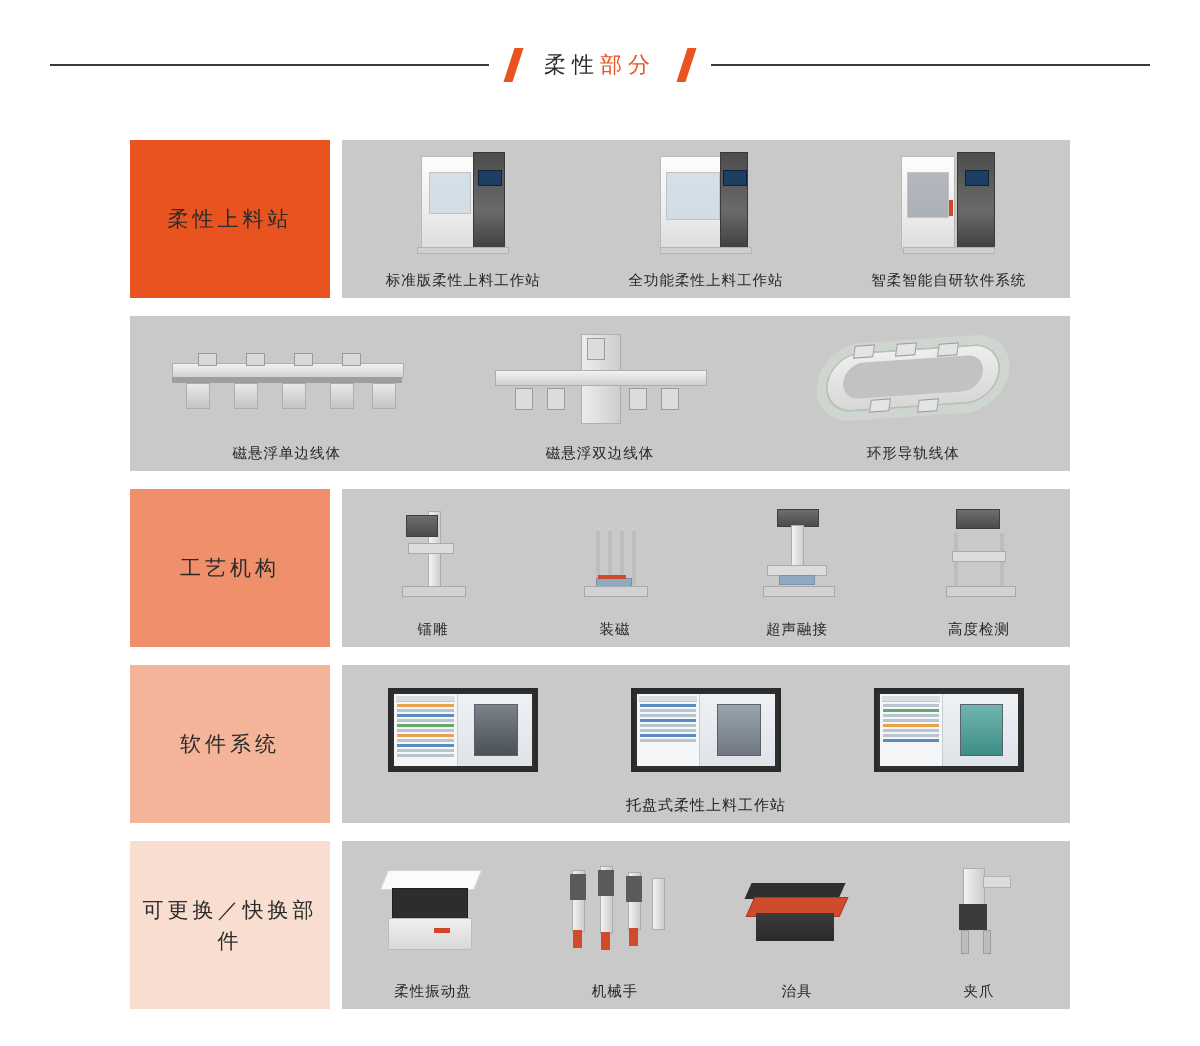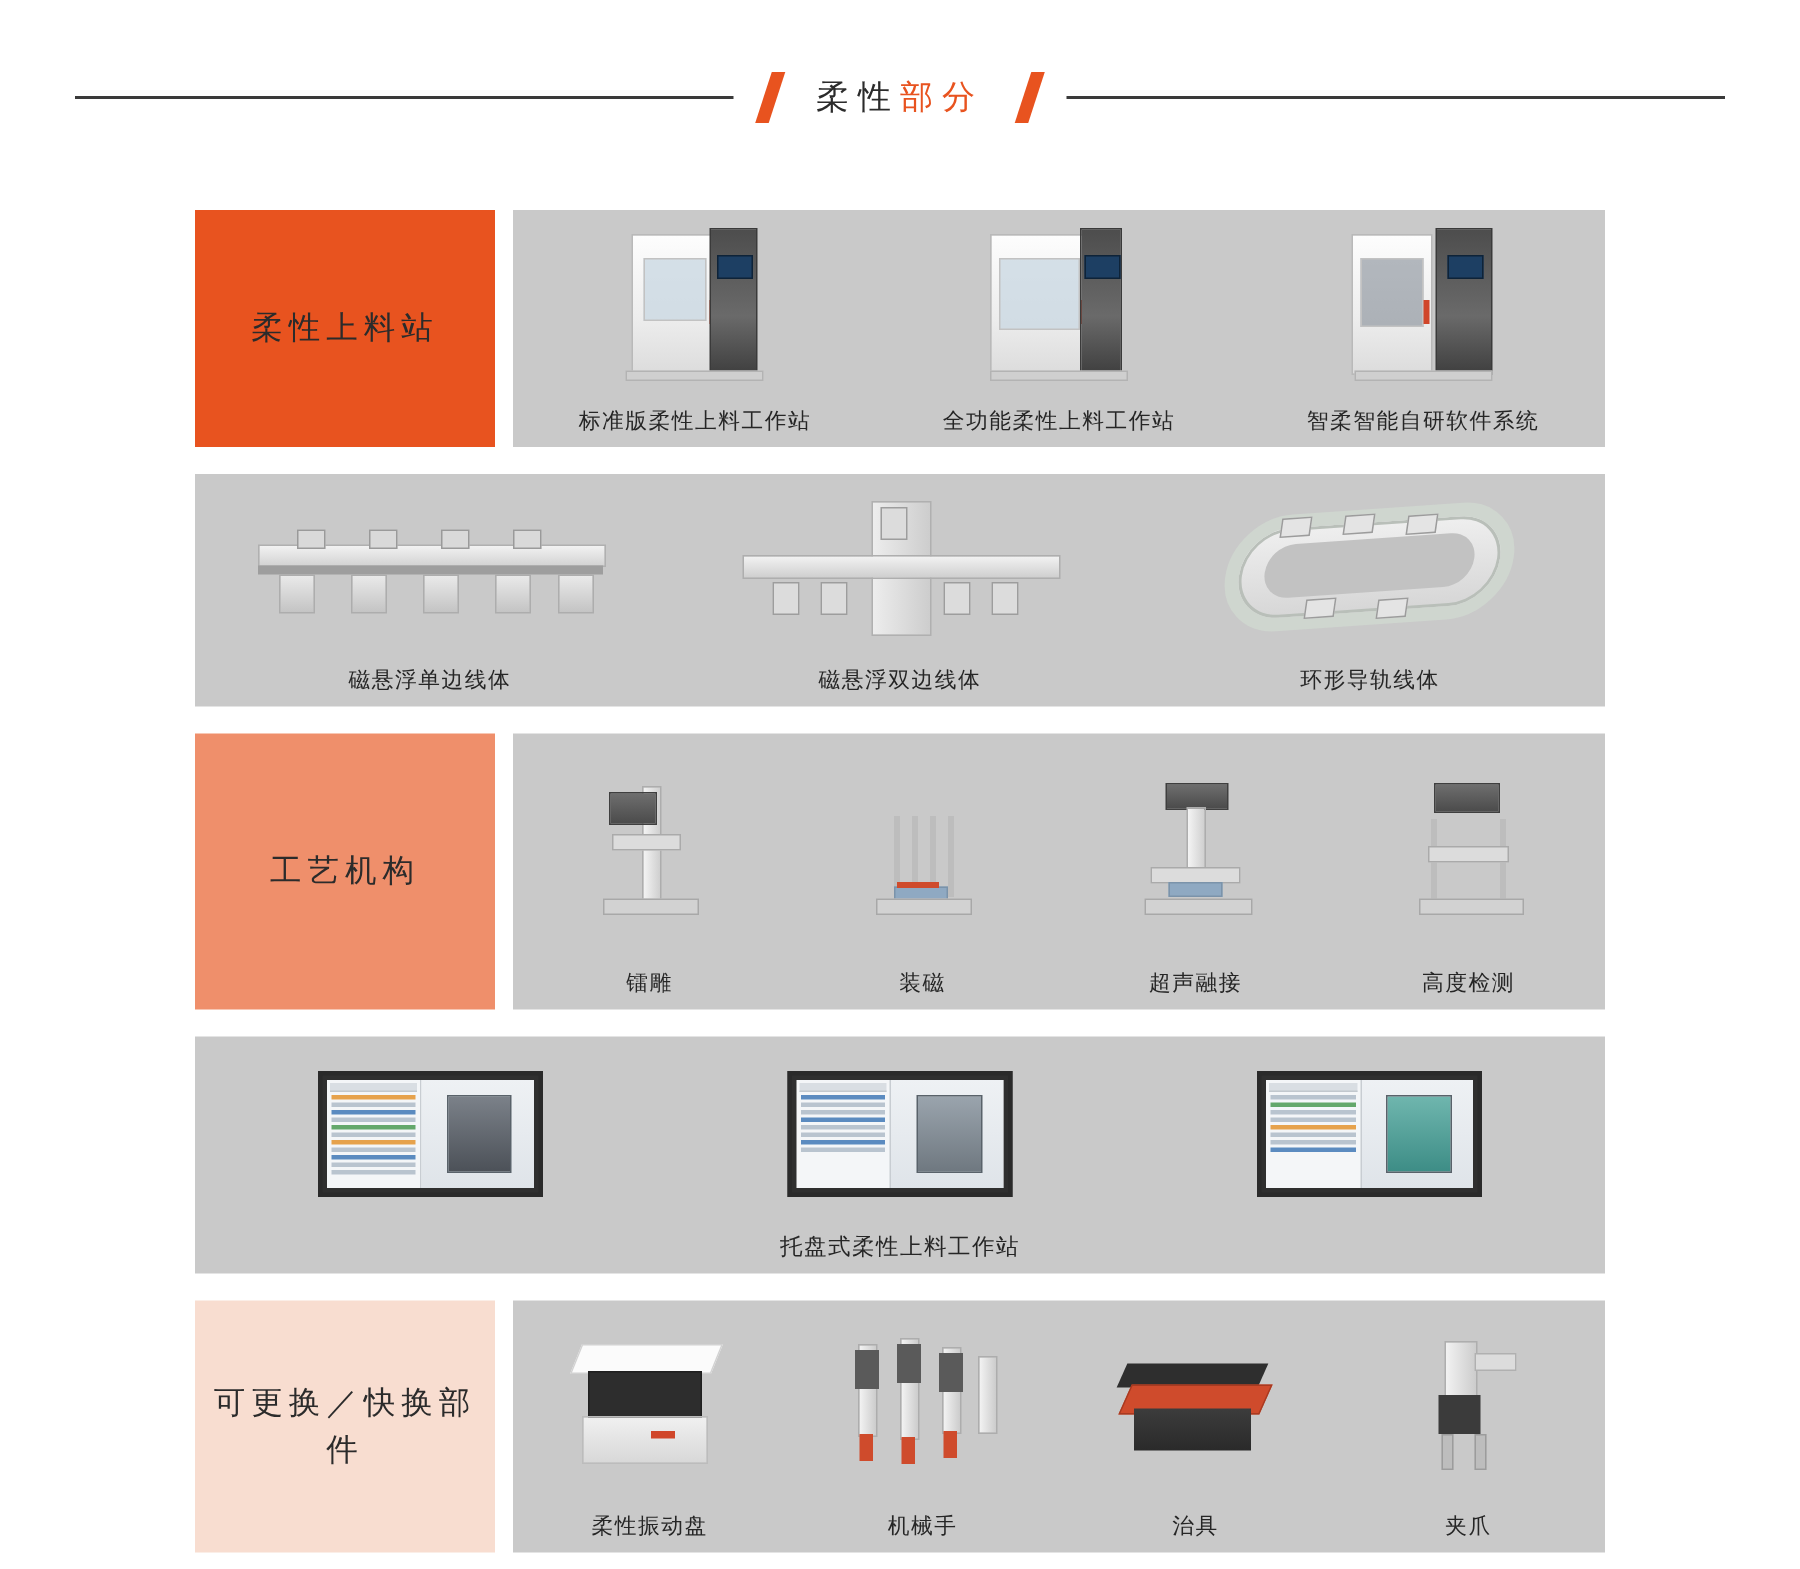--- a/index.html
+++ b/index.html
@@ -125,21 +125,21 @@
     text-align: center;
     font-size: 15px;
     letter-spacing: 1px;
     color: #262626;
     padding-top: 2px;
   }
 
   
   .row-1 { height: 158px; }
   .row-2 { height: 155px; }
-  .row-3 { height: 184px; border-radius: 19px; }
+  .row-3 { height: 158px; border-radius: 19px; }
   .row-4 { height: 158px; }
   .row-5 { height: 168px; }
   
   .cab {
     position: relative;
     width: 96px;
     height: 100px;
   }
   .cab .body {
     position: absolute;
@@ -613,20 +613,21 @@
               <div class="plate" style="width:68px"></div>
             </div>
           </div>
           <div class="caption">高度检测</div>
         </div>
       </div>
     </div>
   </div>
 
   <div class="row row-4">
+    <div class="row-label" style="background:#f3b49a">软件系统</div>
     <div class="row-panel">
       <div class="items" style="align-items:center;height:auto;flex:1">
         <div class="item">
           <div class="thumb">
             <div class="screenbox">
               <div class="ui">
                 <div class="ui-left">
                   <div class="topbar"></div>
                   <div class="bar orange"></div>
                     <div class="bar"></div>

